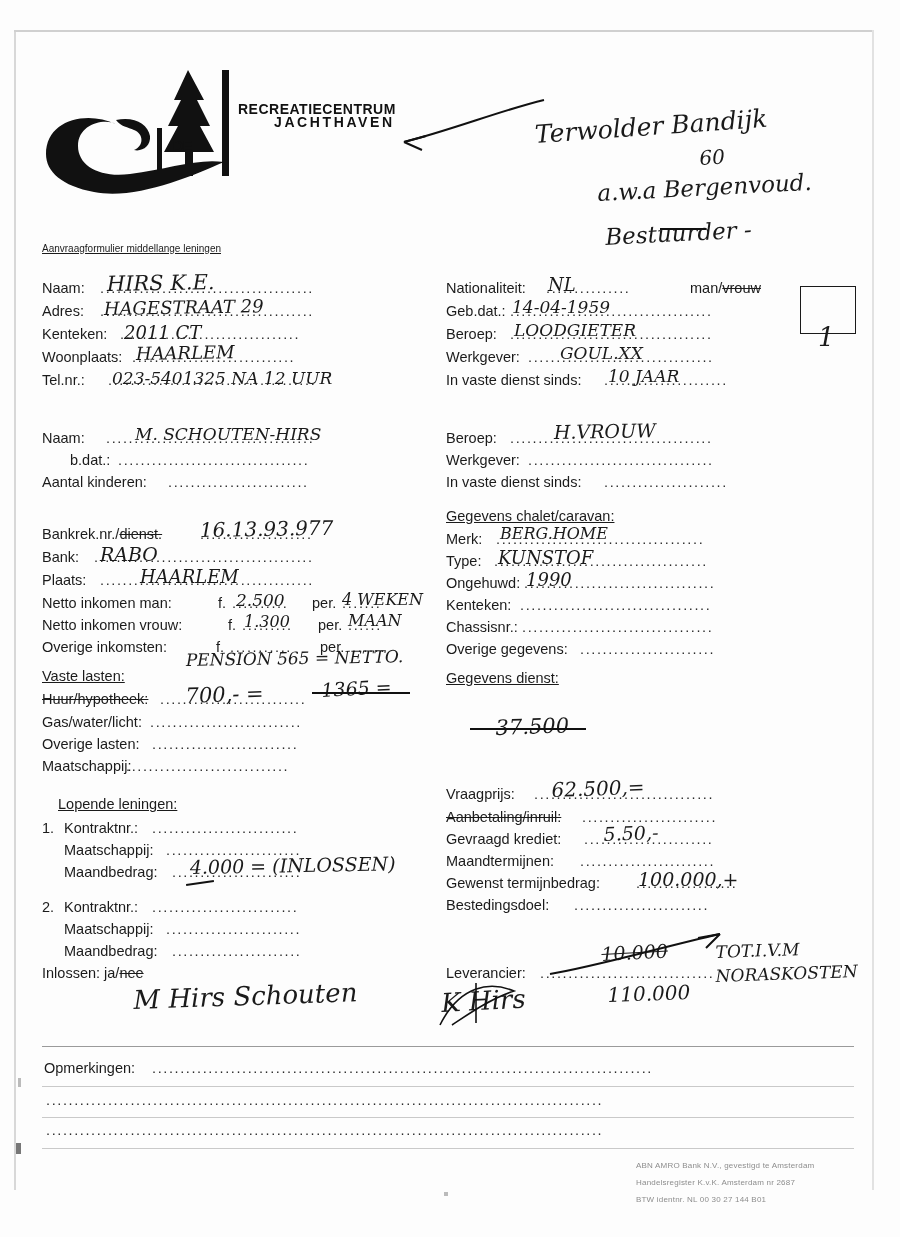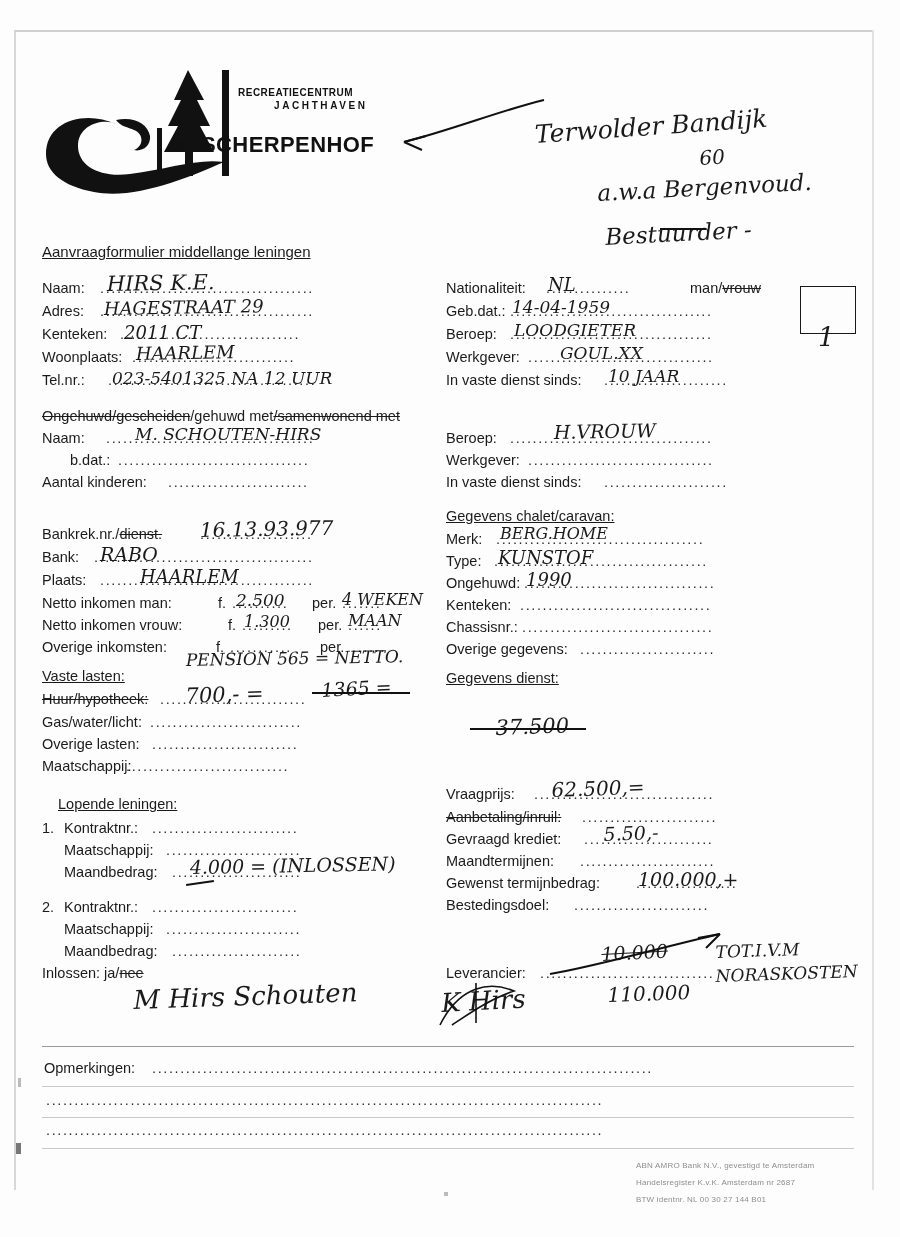--- a/index.html
+++ b/index.html
@@ -17,21 +17,21 @@
   }
   
   .scan-edge-left{position:absolute;left:14px;top:30px;width:2px;height:1160px;background:#d8d8d8;}
   .scan-edge-top{position:absolute;left:14px;top:30px;width:860px;height:2px;background:#d0d0d0;}
   .scan-edge-right{position:absolute;left:872px;top:30px;width:2px;height:1160px;background:#e2e2e2;}
   .scan-speck{position:absolute;background:#bbb;}
 
   
   .logo{position:absolute;left:38px;top:62px;width:310px;height:130px;}
   .logo svg{display:block;}
-  .logo-text{position:absolute;left:200px;top:24px;font-size:10px;letter-spacing:.5px;font-weight:bold;color:#111;line-height:13px;}
+  .logo-text{position:absolute;left:200px;top:41px;font-size:14px;letter-spacing:.5px;font-weight:bold;color:#111;line-height:13px;}
   .logo-de{position:absolute;left:135px;top:76px;font-size:14px;font-weight:bold;}
   .logo-main{position:absolute;left:163px;top:70px;font-size:22px;font-weight:bold;letter-spacing:.4px;}
 
   
   .hw{
     font-family:"DejaVu Serif", serif;
     font-style:italic;
     color:#1a1a1a;
     position:absolute;
     white-space:nowrap;
@@ -75,36 +75,35 @@
       <rect x="119" y="66" width="5" height="48" fill="#111"></rect>
 
       <path d="M8 92 C8 58 48 48 78 62 C66 56 40 62 40 84 C40 104 62 116 92 112 C130 107 160 96 186 100 C150 116 96 138 56 130 C24 124 8 110 8 92 Z" fill="#111"></path>
       <path d="M78 58 C96 54 110 62 112 74 C113 84 104 90 96 88 C106 84 106 72 96 68 C90 65 83 65 78 58 Z" fill="#111"></path>
     </svg>
     <div class="logo-text">
       <span>RECREATIECENTRUM</span><br>
       <span style="letter-spacing:2.6px;margin-left:36px;">JACHTHAVEN</span>
     </div>
     <div class="logo-de">DE</div>
-    <div class="logo-main">SCHERPENHOF</div>
   </div>
 
   <div class="arrow" style="position:absolute;left:392px;top:96px;">
     <svg width="160" height="60" viewBox="0 0 160 60">
       <path d="M152 4 C110 14 60 34 12 46" stroke="#111" stroke-width="2" fill="none"></path>
       <path d="M12 46 L34 40 M12 46 L30 54" stroke="#111" stroke-width="2" fill="none"></path>
     </svg>
   </div>
   <div class="hw" style="left:536px;top:120px;font-size:25px;transform:rotate(-4deg);">Terwolder Bandijk</div>
   <div class="hw" style="left:700px;top:146px;font-size:20px;transform:rotate(-3deg);">60</div>
   <div class="hw" style="left:598px;top:180px;font-size:23px;transform:rotate(-3deg);">a.w.a Bergenvoud.</div>
   <div class="hw" style="left:606px;top:224px;font-size:23px;transform:rotate(-3deg);">Bestuurder -</div>
   <div style="position:absolute;left:660px;top:228px;width:46px;height:2px;background:#111;"></div>
 
-  <div class="lbl u" style="left:42px;top:243px;font-size:15px;">Aanvraagformulier middellange leningen</div>
+  <div class="lbl u" style="left:42px;top:243px;font-size:10px;">Aanvraagformulier middellange leningen</div>
 
   <div class="lbl" style="left:42px;top:280px;">Naam:</div>
   <div class="dots" style="left:100px;top:280px;width:300px;">......................................</div>
   <div class="hw hw-u" style="left:107px;top:272px;font-size:21px;transform:rotate(-1deg);">HIRS K.E.</div>
 
   <div class="lbl" style="left:42px;top:303px;text-align:right;">Adres:</div>
   <div class="dots" style="left:100px;top:303px;width:300px;">......................................</div>
   <div class="hw hw-u" style="left:104px;top:298px;font-size:18px;transform:rotate(-1deg);">HAGESTRAAT 29</div>
 
   <div class="lbl" style="left:42px;top:326px;">Kenteken:</div>
@@ -112,23 +111,20 @@
   <div class="hw hw-u" style="left:124px;top:322px;font-size:18px;">2011 CT</div>
 
   <div class="lbl" style="left:42px;top:349px;">Woonplaats:</div>
   <div class="dots" style="left:132px;top:349px;width:268px;">.............................</div>
   <div class="hw hw-u" style="left:136px;top:343px;font-size:18px;transform:rotate(-1deg);">HAARLEM</div>
 
   <div class="lbl" style="left:42px;top:372px;">Tel.nr.:</div>
   <div class="dots" style="left:108px;top:372px;width:292px;">.....................................</div>
   <div class="hw hw-u" style="left:112px;top:368px;font-size:17px;">023-5401325   NA 12 UUR</div>
 
-  <div class="lbl" style="left:42px;top:408px;">
-    <span class="strike">Ongehuwd/gescheiden</span><span>/gehuwd met</span><span class="strike">/samenwonend met</span>
-  </div>
 
   <div class="lbl" style="left:42px;top:430px;">Naam:</div>
   <div class="dots" style="left:106px;top:430px;width:296px;">.....................................</div>
   <div class="hw hw-u" style="left:135px;top:424px;font-size:17px;">M. SCHOUTEN-HIRS</div>
 
   <div class="lbl" style="left:70px;top:452px;">b.dat.:</div>
   <div class="dots" style="left:118px;top:452px;width:284px;">..................................</div>
 
   <div class="lbl" style="left:42px;top:474px;">Aantal kinderen:</div>
   <div class="dots" style="left:168px;top:474px;width:234px;">.........................</div>

